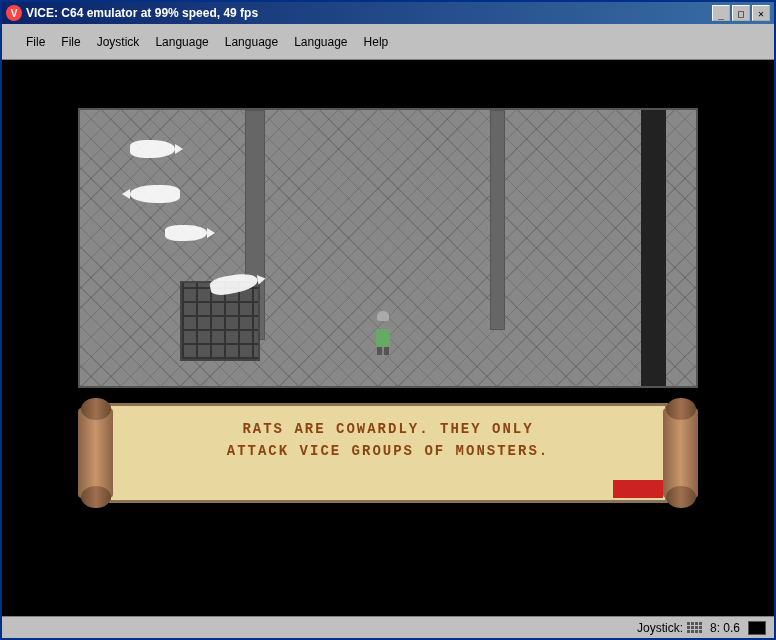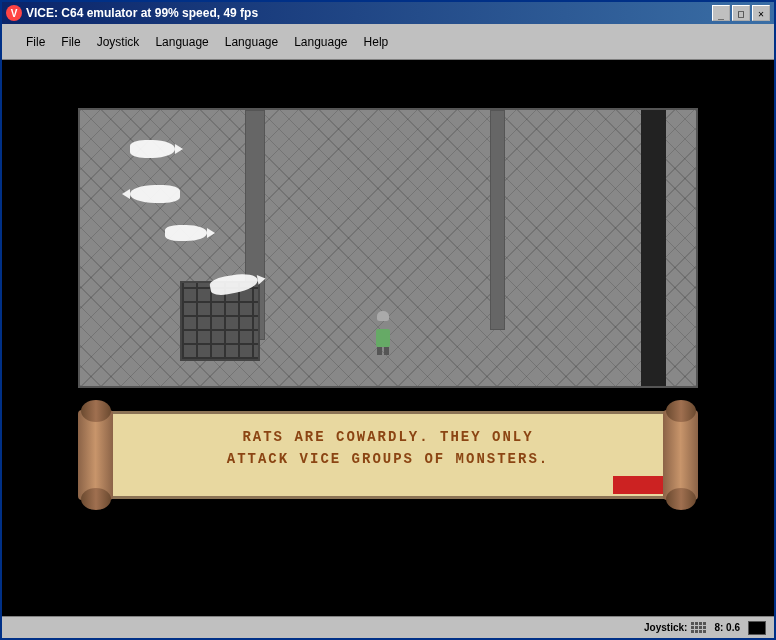--- a/index.html
+++ b/index.html
@@ -269,23 +269,23 @@
 
     .char-leg {
       width: 5px;
       height: 8px;
       background: #555;
     }
 
     
     .scroll-area {
       width: 560px;
-      margin: 23px auto 0;
+      margin: 15px auto 0;
       position: relative;
-      height: 88px;
+      height: 100px;
     }
 
     .scroll-bg {
       position: absolute;
       inset: 0;
       background: #e8d8a0;
       border: 3px solid #8b7355;
     }
 
     .scroll-text {
@@ -358,26 +358,25 @@
       border-top: 1px solid #808080;
       display: flex;
       align-items: center;
       justify-content: flex-end;
       padding: 0 8px;
       gap: 8px;
       flex-shrink: 0;
     }
 
     .status-item {
-      font-size: 10px;
+      font-size: 12px;
       color: #000;
       display: flex;
       align-items: center;
       gap: 4px;
-      font-weight: bold;
     }
 
     .joystick-icon {
       display: inline-flex;
       gap: 1px;
     }
 
     .dot-grid {
       display: grid;
       grid-template-columns: repeat(4, 3px);

